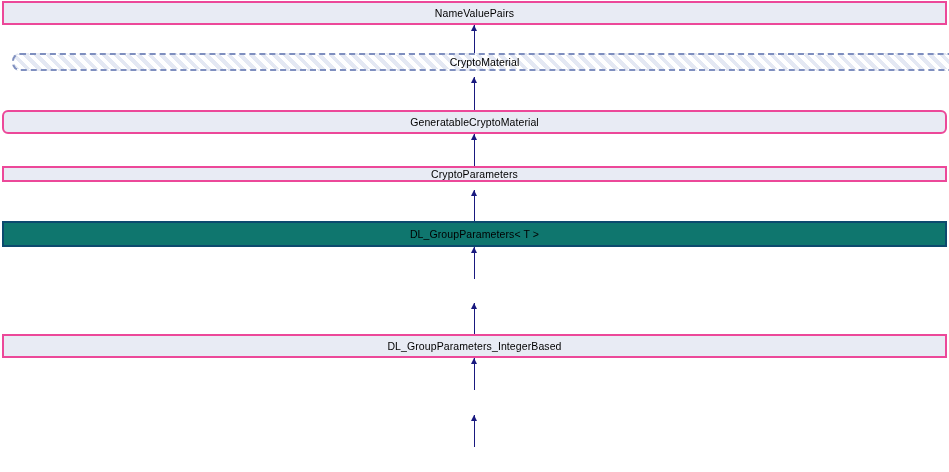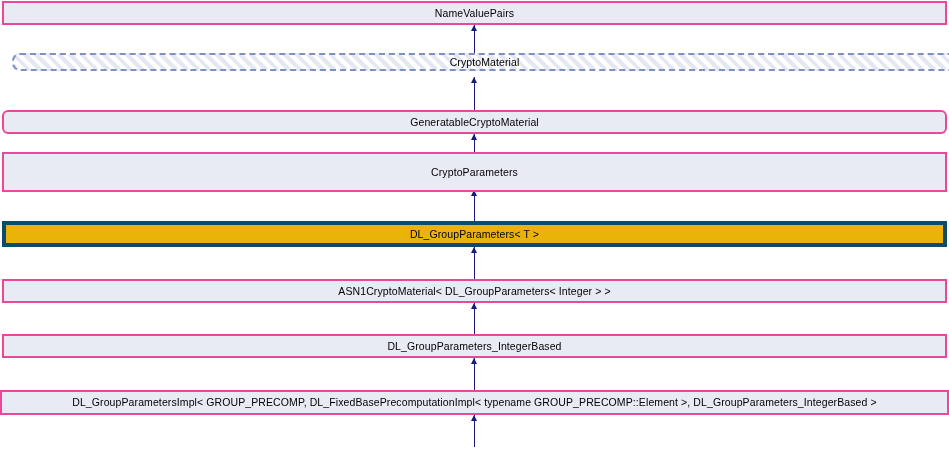--- a/index.html
+++ b/index.html
@@ -47,22 +47,22 @@
       45deg,
       #e4e8f3 0px,
       #e4e8f3 4px,
       #ffffff 4px,
       #ffffff 8px
     );
   }
 
   
   .node.current {
-    border: 4px solid #0c4a6e;
-    background: #eab308;
+    border: 2px solid #0c4a6e;
+    background: #0f766e;
   }
 
   .node .label {
     display: block;
     padding: 0 4px;
   }
 
   
   .edge {
     position: absolute;
@@ -100,28 +100,22 @@
     <div class="arrowhead" style="left: 471px; top: 415px; border-bottom-color: rgb(25, 25, 127);"></div>
     <div class="node" style="left: 2px; top: 1px; width: 945px; height: 24px;">
       <span class="label">NameValuePairs</span>
     </div>
     <div class="node abstract" style="left: 12px; top: 53px; width: 945px; height: 18px; border-radius: 8px;">
       <span class="label">CryptoMaterial</span>
     </div>
     <div class="node" style="left: 2px; top: 110px; width: 945px; height: 24px; border-radius: 6px;">
       <span class="label">GeneratableCryptoMaterial</span>
     </div>
-    <div class="node" style="left: 2px; top: 152px; width: 945px; height: 40px; justify-content: center;">
+    <div class="node" style="left: 2px; top: 166px; width: 945px; height: 16px; justify-content: center;">
       <span class="label">CryptoParameters</span>
     </div>
     <div class="node current" style="left: 2px; top: 221px; width: 945px; height: 26px;">
       <span class="label">DL_GroupParameters&lt; T &gt;</span>
     </div>
-    <div class="node" style="left: 2px; top: 279px; width: 945px; height: 24px;">
-      <span class="label">ASN1CryptoMaterial&lt; DL_GroupParameters&lt; Integer &gt; &gt;</span>
-    </div>
     <div class="node" style="left: 2px; top: 334px; width: 945px; height: 24px;">
       <span class="label">DL_GroupParameters_IntegerBased</span>
-    </div>
-    <div class="node" style="left: 0px; top: 390px; width: 949px; height: 25px;">
-      <span class="label">DL_GroupParametersImpl&lt; GROUP_PRECOMP, DL_FixedBasePrecomputationImpl&lt; typename GROUP_PRECOMP::Element &gt;, DL_GroupParameters_IntegerBased &gt;</span>
     </div>
   </div>
 
 </body></html>

